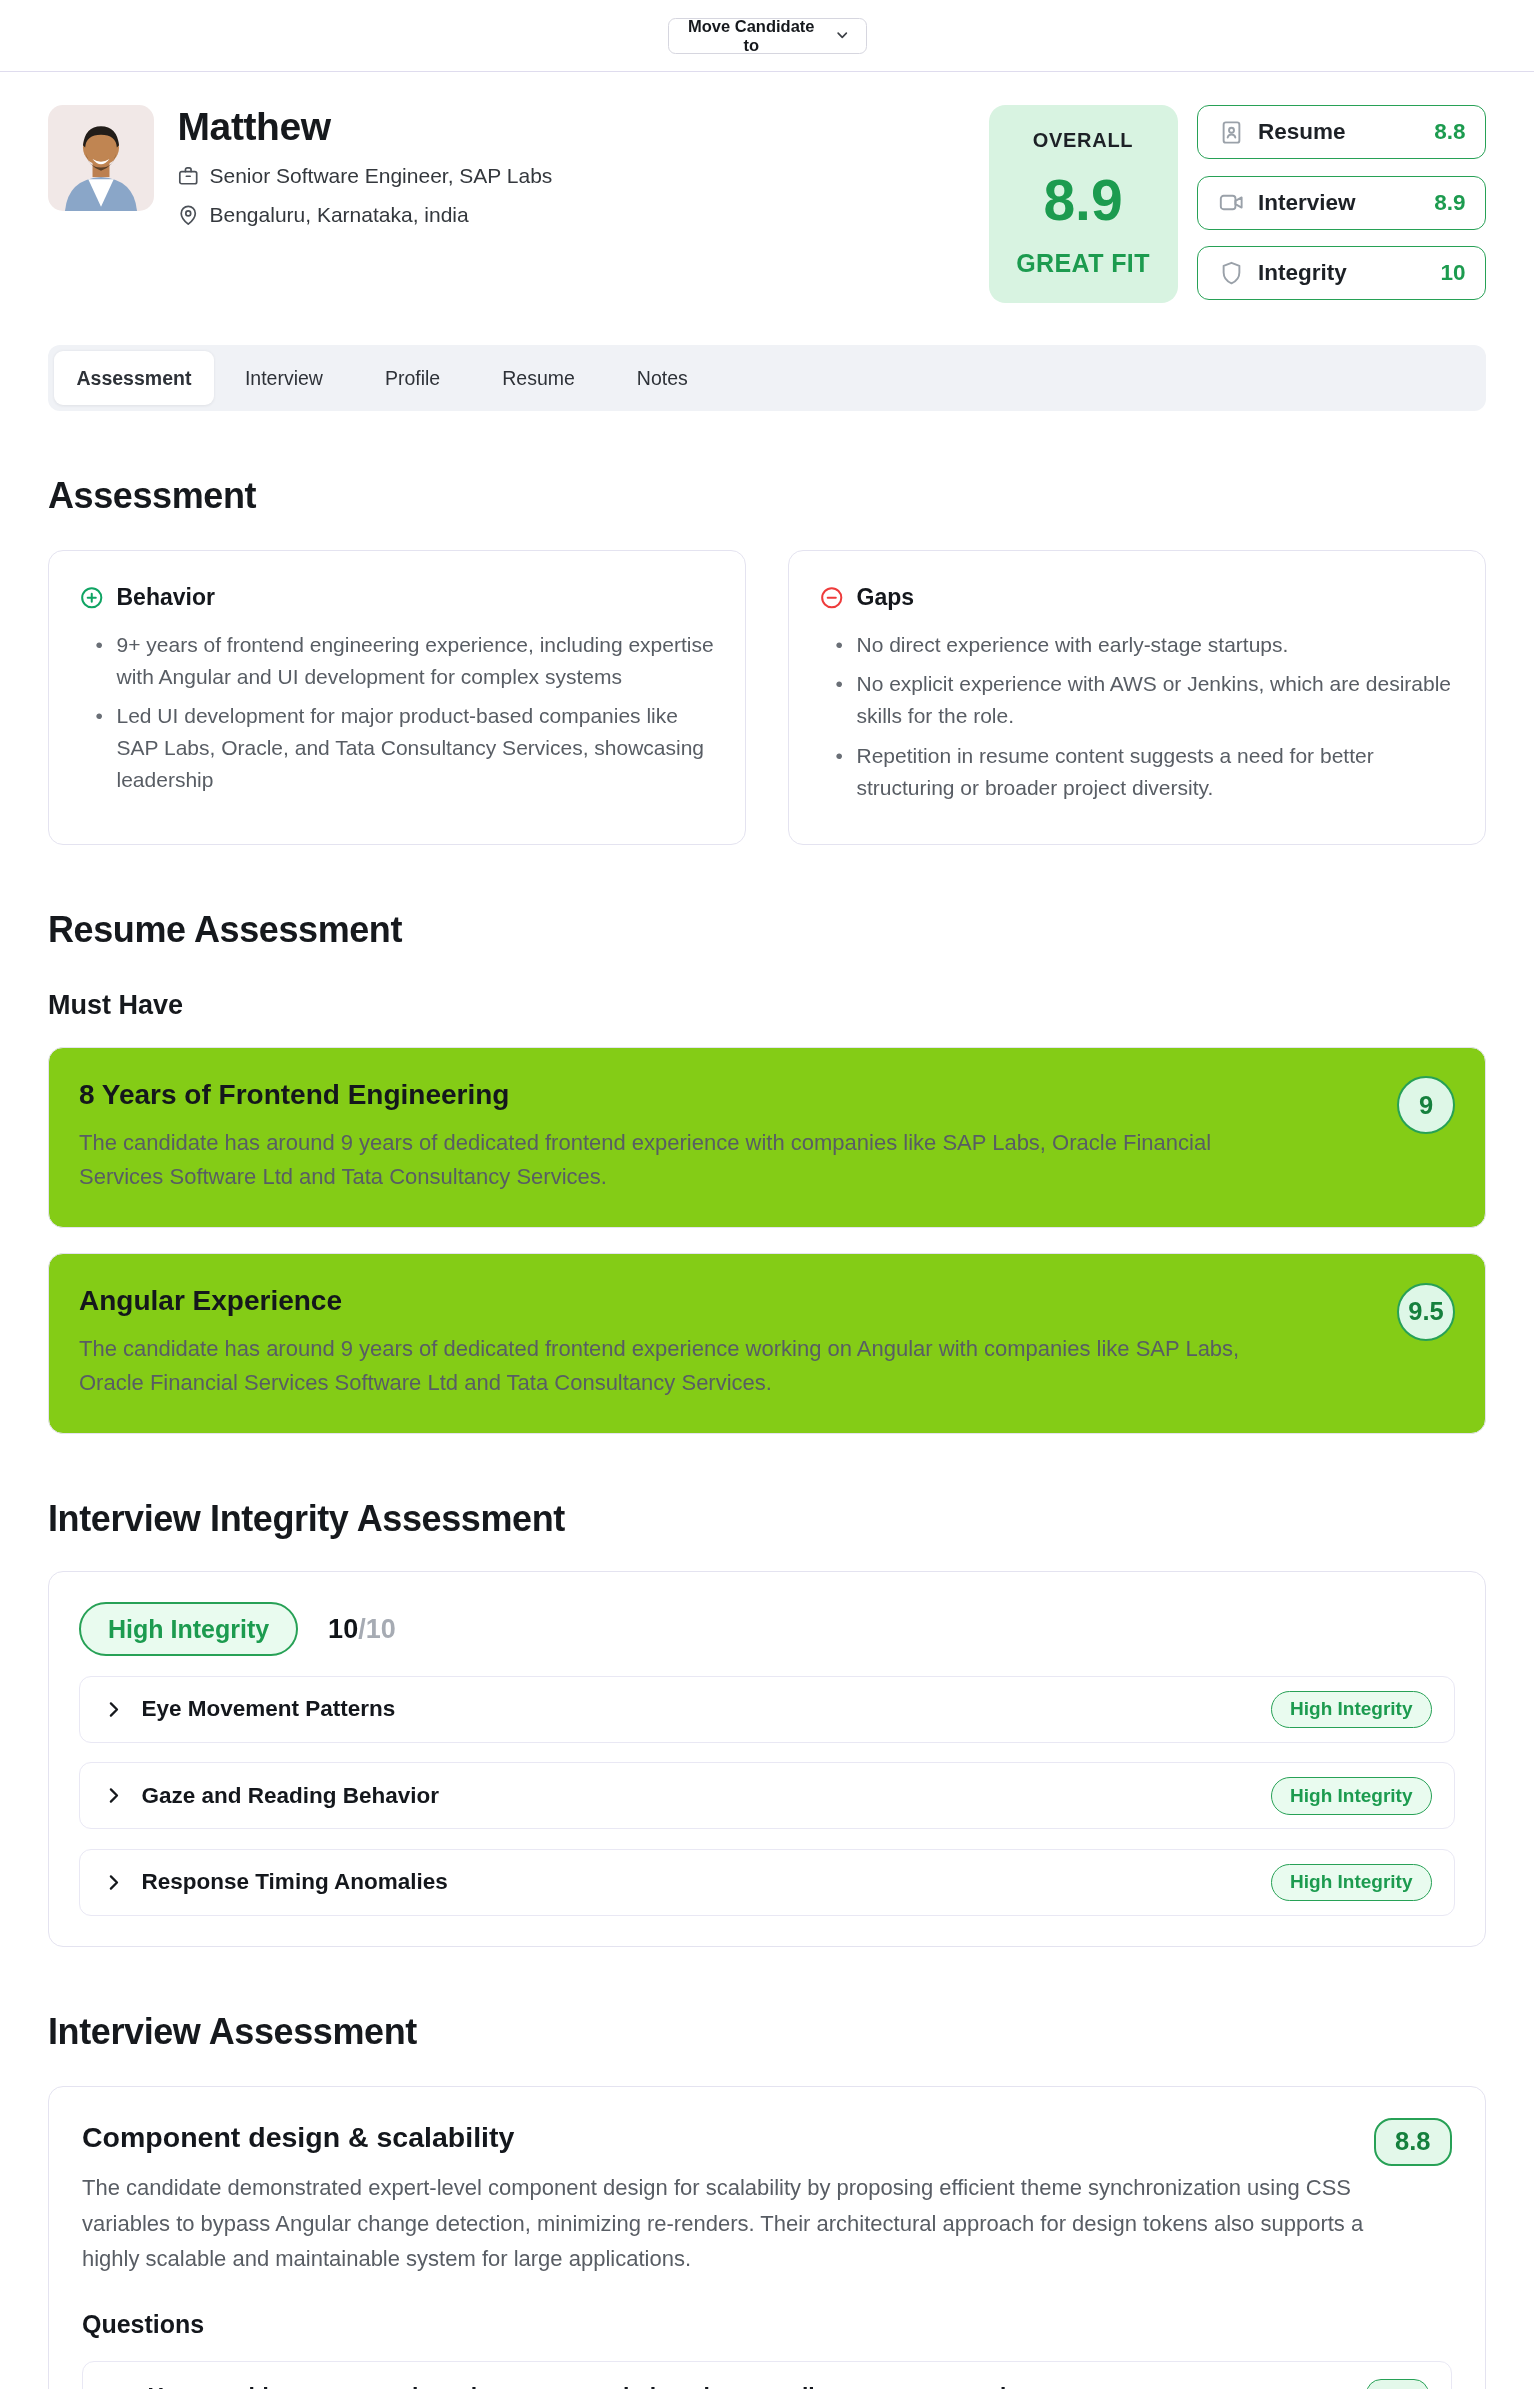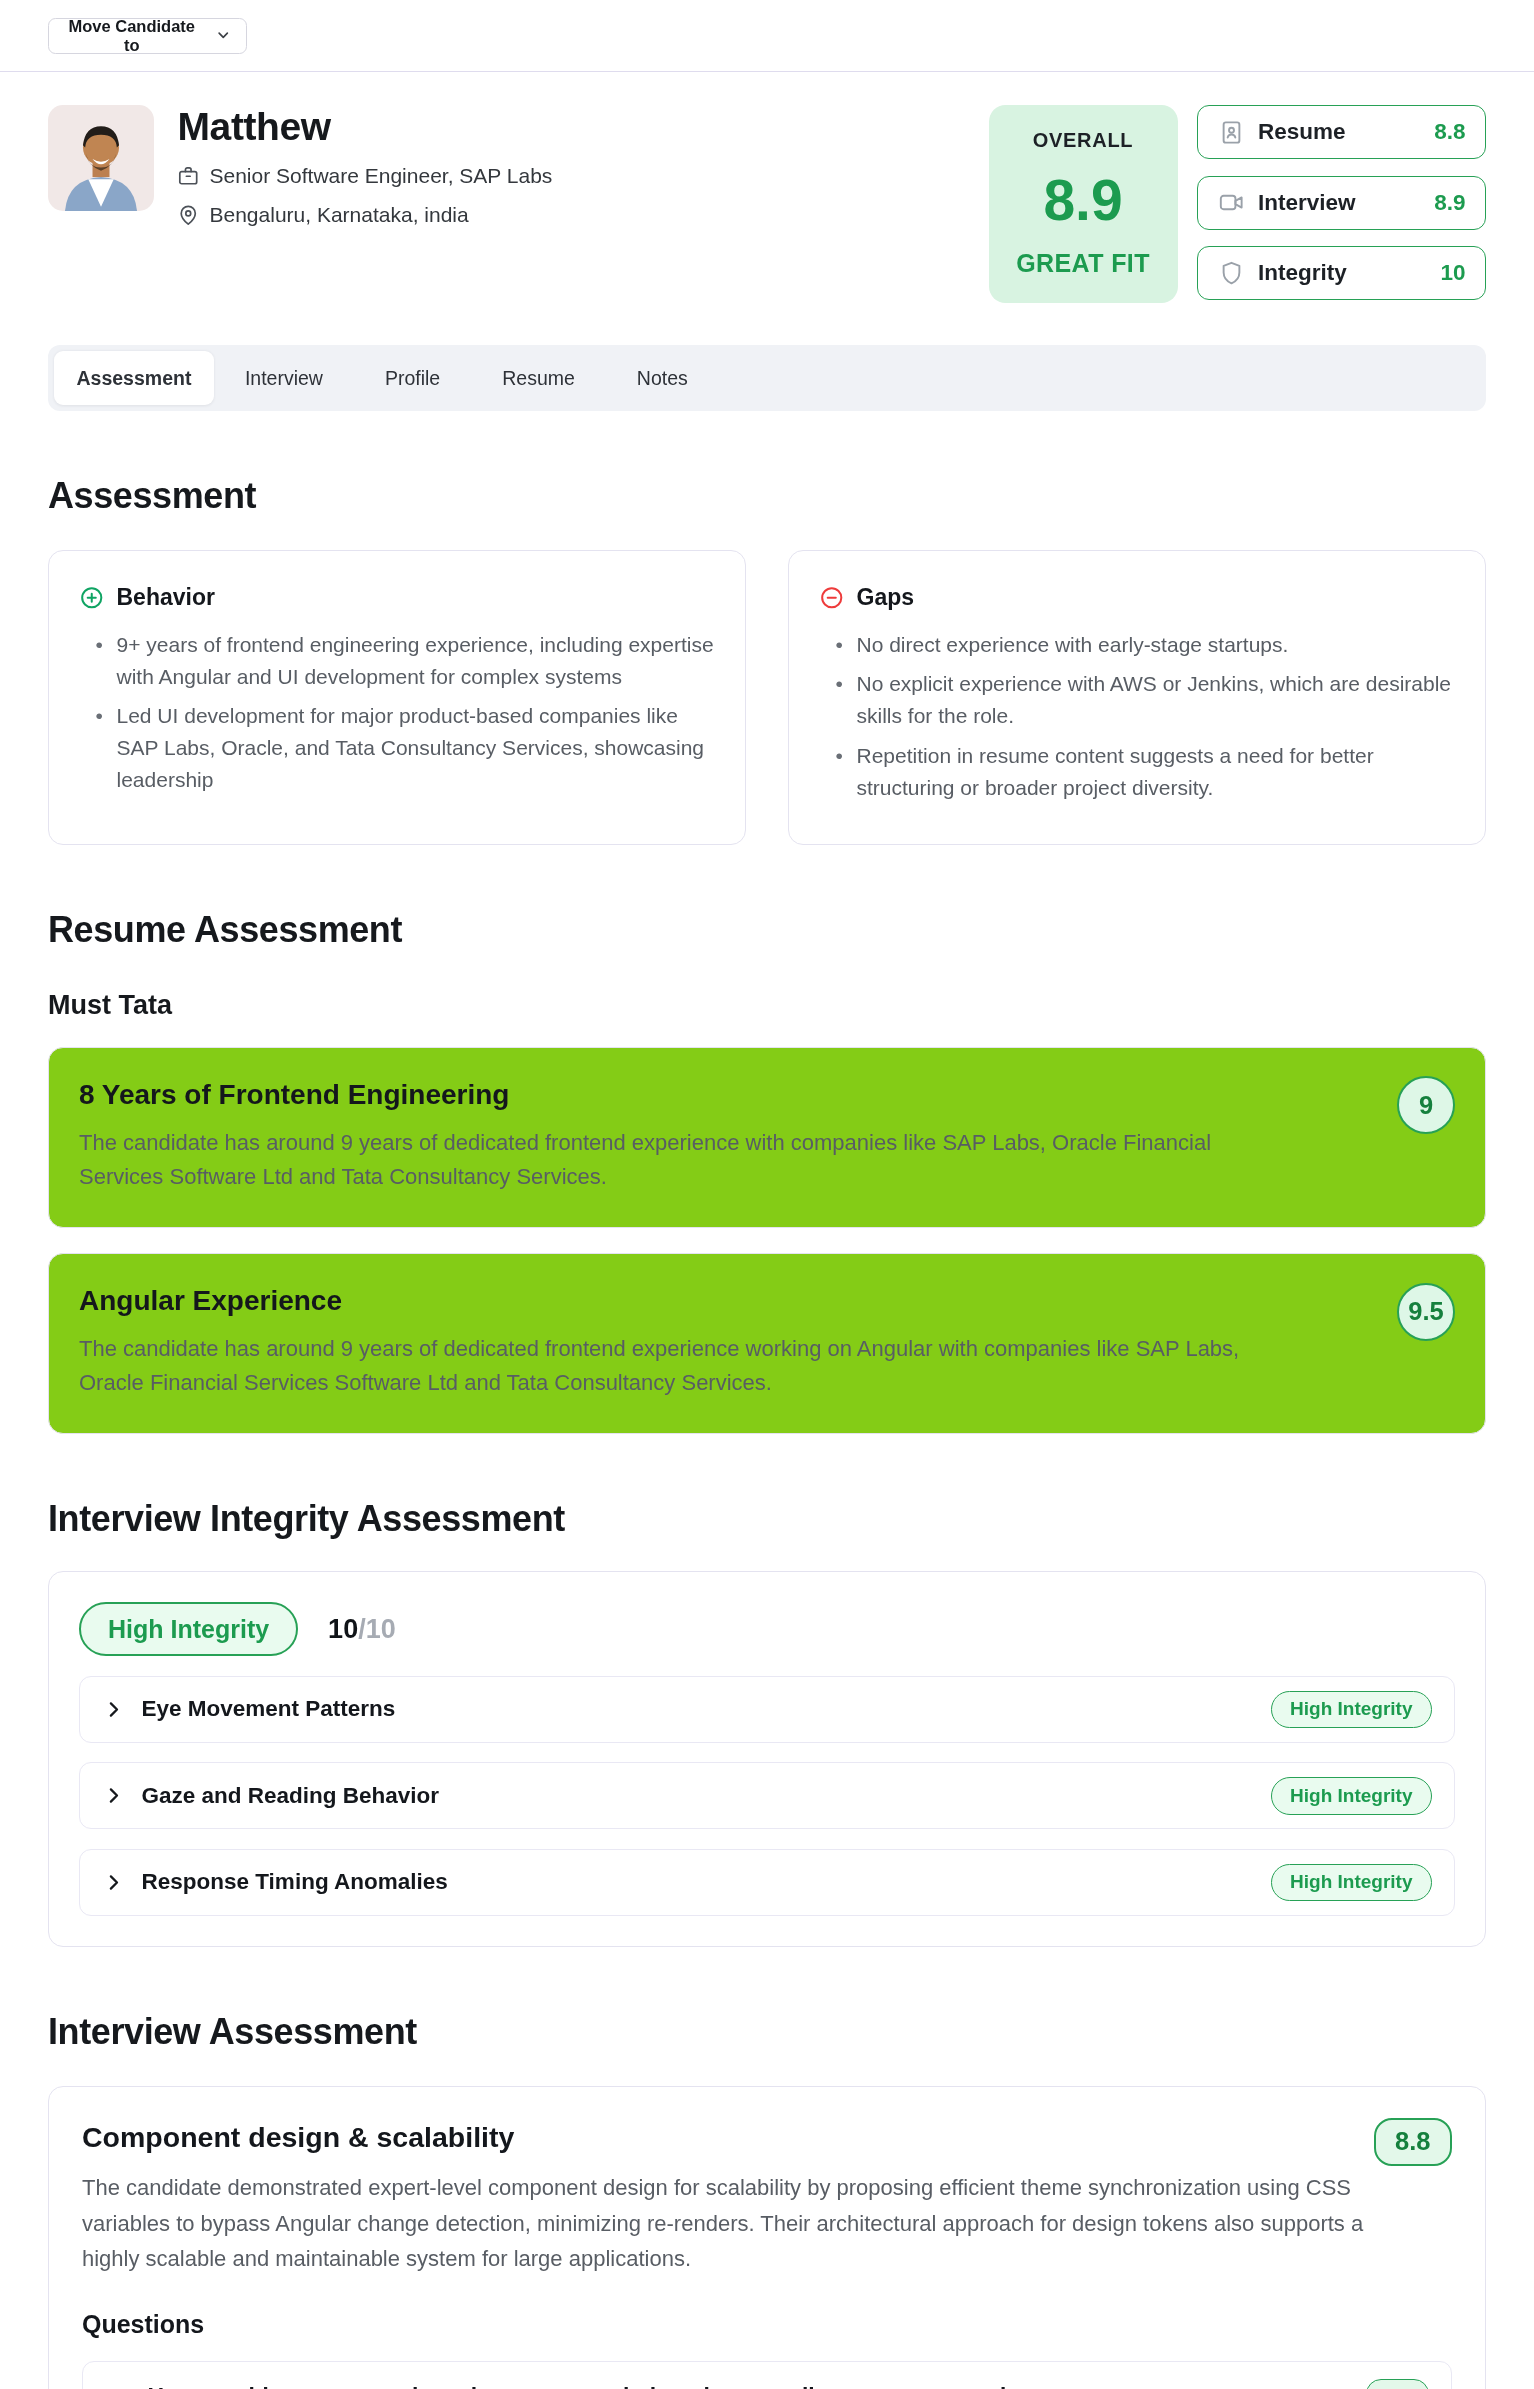--- a/index.html
+++ b/index.html
@@ -1,21 +1,21 @@
 <!DOCTYPE html>
 <html style="font-size:12px"><head>
 <meta charset="utf-8">
 <style>
   *{box-sizing:border-box;margin:0;padding:0}
   html,body{background:#fff}
   body{font-family:"Liberation Sans","DejaVu Sans",sans-serif;color:#16191d}
   .page{width:1534px;height:2389px;background:#fff;position:relative;overflow:hidden}
 
   
-  .topbar{height:72px;display:flex;align-items:center;justify-content:flex-start;padding:0 48px;border-bottom:1.5px solid #dfdcee}
+  .topbar{height:72px;display:flex;align-items:center;justify-content:center;padding:0 48px;border-bottom:1.5px solid #dfdcee}
   .move-btn{display:flex;align-items:center;justify-content:space-between;gap:15px;width:199px;height:36px;background:#fff;border:1.5px solid #d6d6df;border-radius:7.5px;padding:0 15px;font-size:16.5px;font-weight:700;color:#16191d;font-family:inherit;cursor:pointer}
   .move-btn svg{width:16.5px;height:16.5px;color:#3c4046;flex:none}
 
   
   .profile-header{display:flex;justify-content:space-between;align-items:flex-start;padding:33px 48px 0}
   .ph-left{display:flex;gap:22.5px}
   .avatar{width:106px;height:106px;border-radius:15px;overflow:hidden;flex:none}
   .avatar svg{display:block;width:100%;height:100%}
   .id-block h1{font-size:39px;font-weight:700;letter-spacing:-0.4px;margin:0 1px 12px}
   .meta-row{display:flex;align-items:center;gap:10.5px;font-size:21px;color:#34383d;margin-top:15px}
@@ -198,21 +198,21 @@
         </div>
         <ul class="assess-list">
           <li>No direct experience with early-stage startups.</li>
           <li>No explicit experience with AWS or Jenkins, which are desirable skills for the role.</li>
           <li>Repetition in resume content suggests a need for better structuring or broader project diversity.</li>
         </ul>
       </div>
     </div>
 
     <h2 class="section-title">Resume Assessment</h2>
-    <h3 class="must-have">Must Tata</h3>
+    <h3 class="must-have">Must Have</h3>
 
     <div class="resume-card">
       <h4>8 Years of Frontend Engineering</h4>
       <p class="resume-desc">The candidate has around 9 years of dedicated frontend experience with companies like SAP Labs, Oracle Financial Services Software Ltd and Tata Consultancy Services.</p>
       <div class="score-circle">9</div>
     </div>
 
     <div class="resume-card">
       <h4>Angular Experience</h4>
       <p class="resume-desc">The candidate has around 9 years of dedicated frontend experience working on Angular with companies like SAP Labs, Oracle Financial Services Software Ltd and Tata Consultancy Services.</p>

